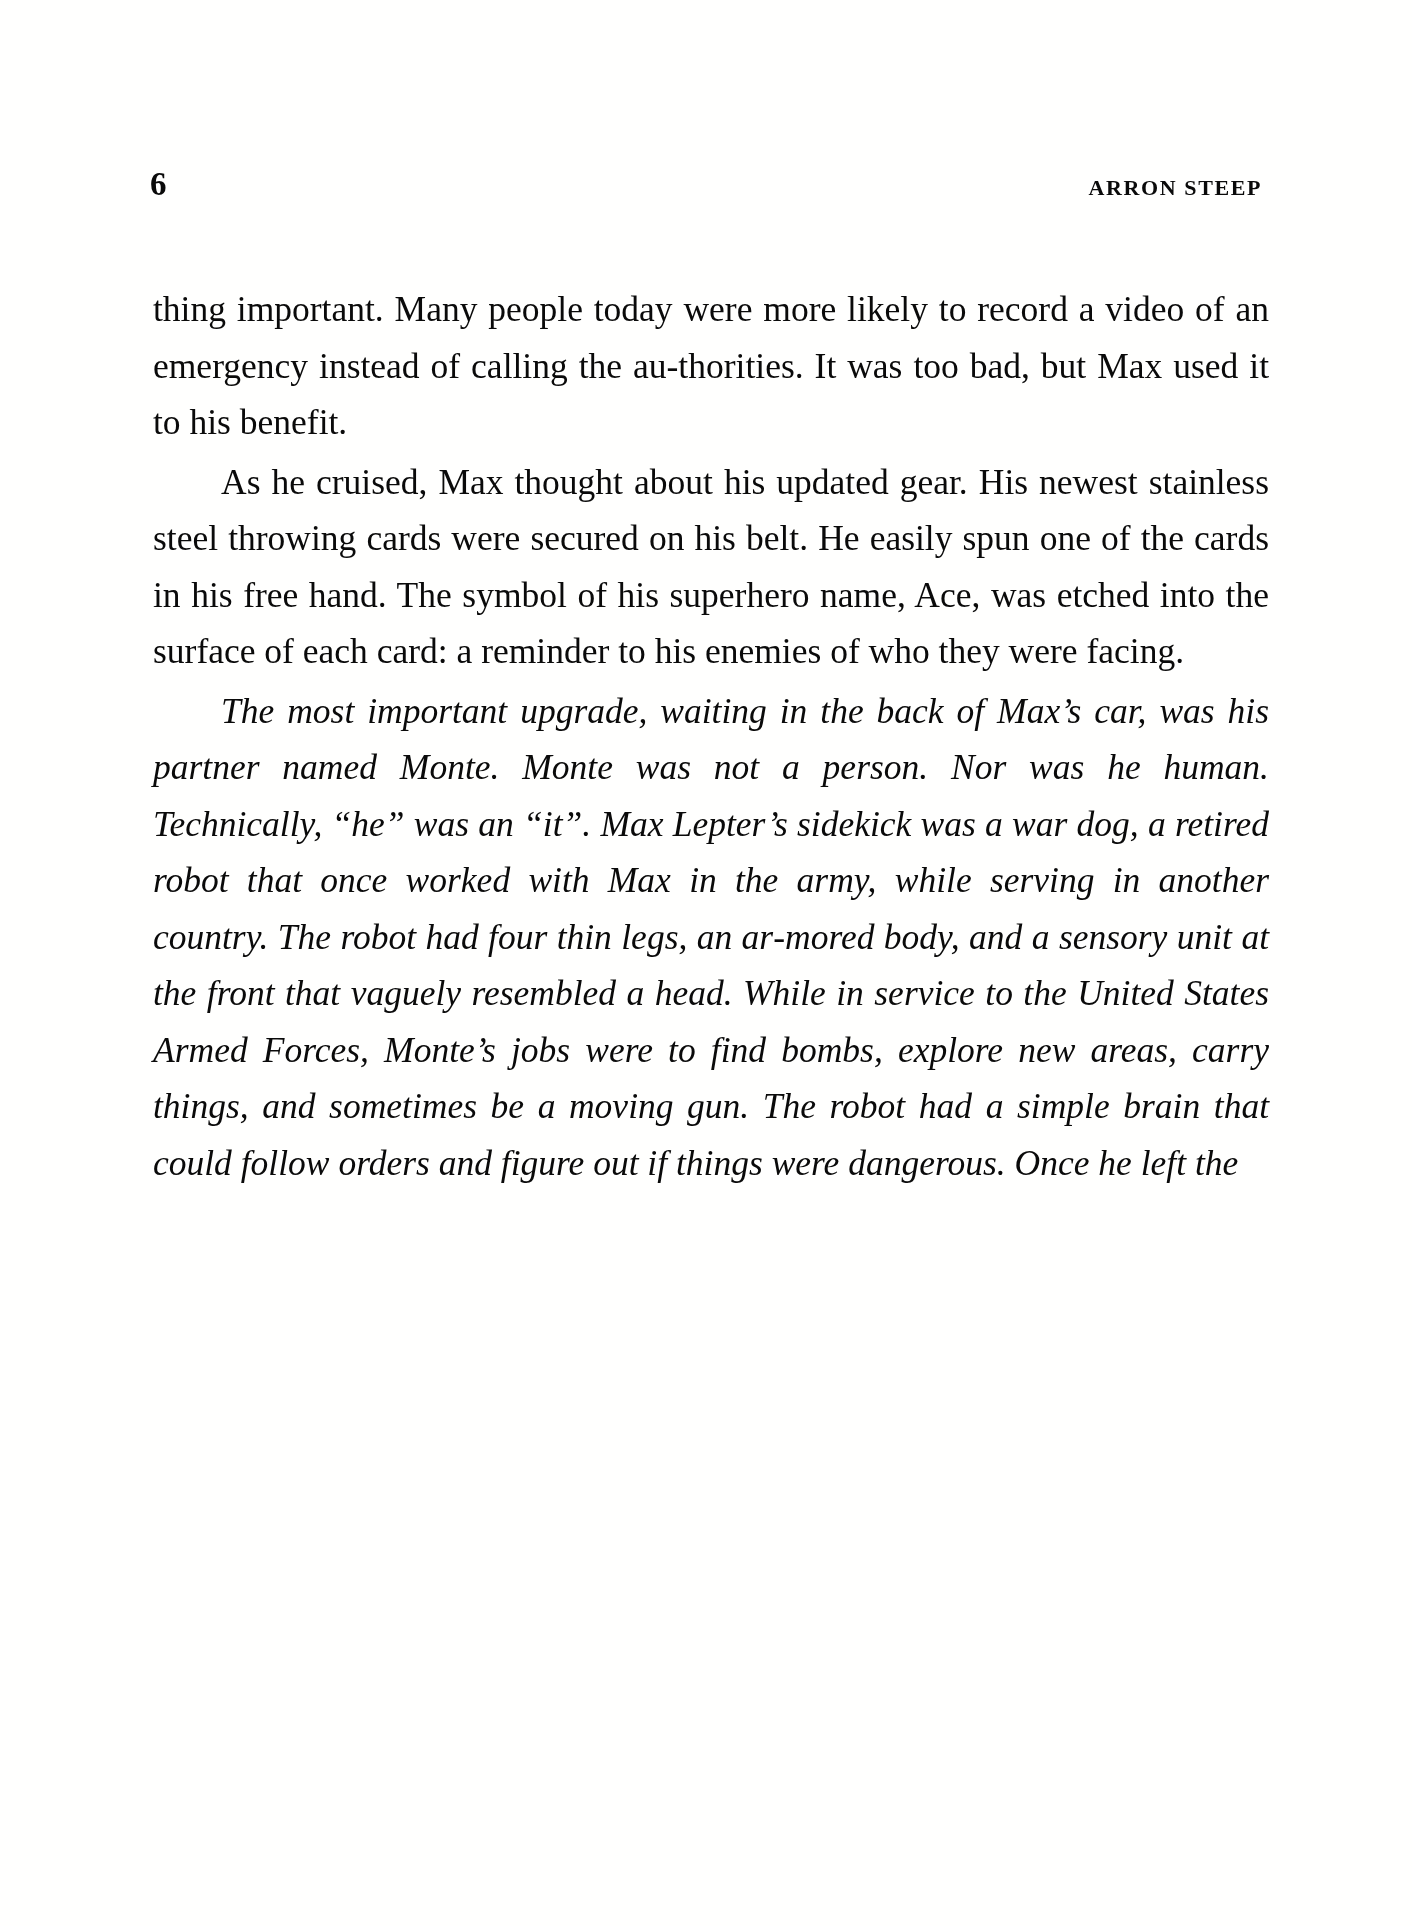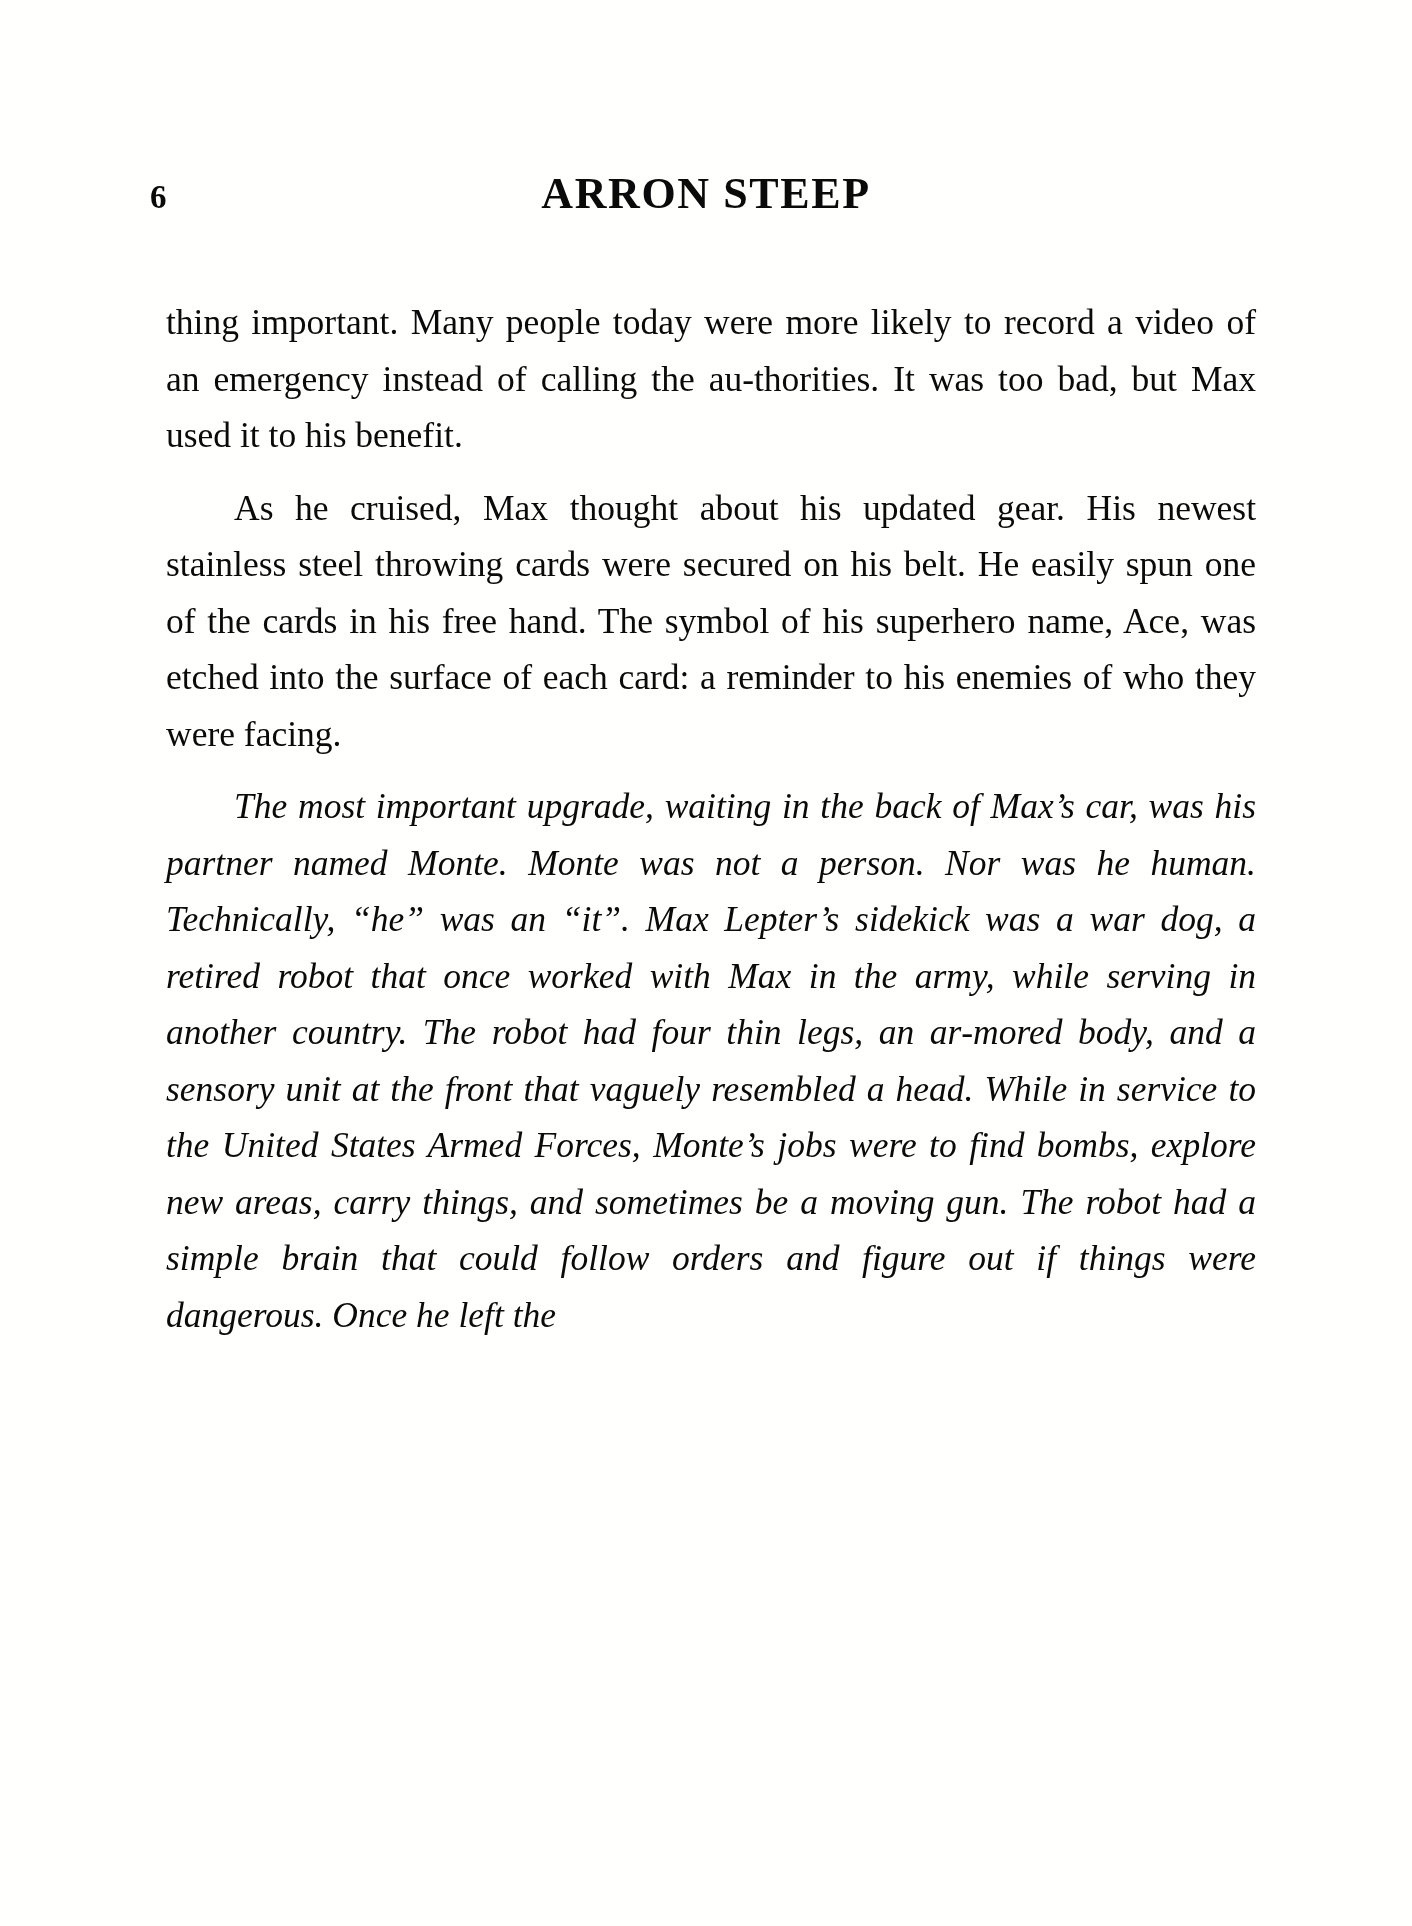--- a/index.html
+++ b/index.html
@@ -30,40 +30,40 @@
   .folio {
     font-family: "Liberation Serif", "DejaVu Serif", serif;
     font-weight: bold;
     font-size: 33px;
     line-height: 1;
     width: 120px;
     letter-spacing: 0.5px;
   }
   .book-title {
     flex: 1;
-    text-align: center;
+    text-align: right;
     font-family: "Liberation Serif", "DejaVu Serif", serif;
     font-weight: bold;
-    font-size: 44px;
+    font-size: 22px;
     letter-spacing: 1.6px;
     margin-left: -120px;
   }
   .body-text {
     position: absolute;
     top: 278px;
     left: 150px;
     width: 1122px;
     font-size: 35.5px;
     line-height: 56.5px;
     text-align: justify;
     text-justify: inter-word;
     hyphens: manual;
   }
   .body-text p {
-    margin: 16px;
+    margin: 3px;
     text-indent: 0;
   }
   .body-text p.indent {
     text-indent: 68px;
   }
   .body-text p:last-child {
     text-align: justify;
     font-style: italic;
   }
 </style>

